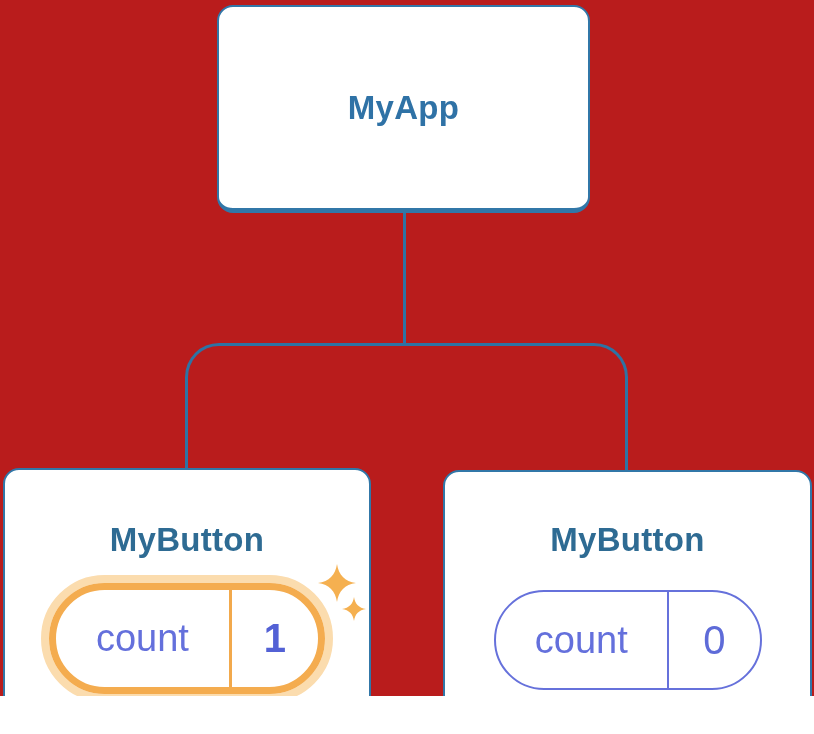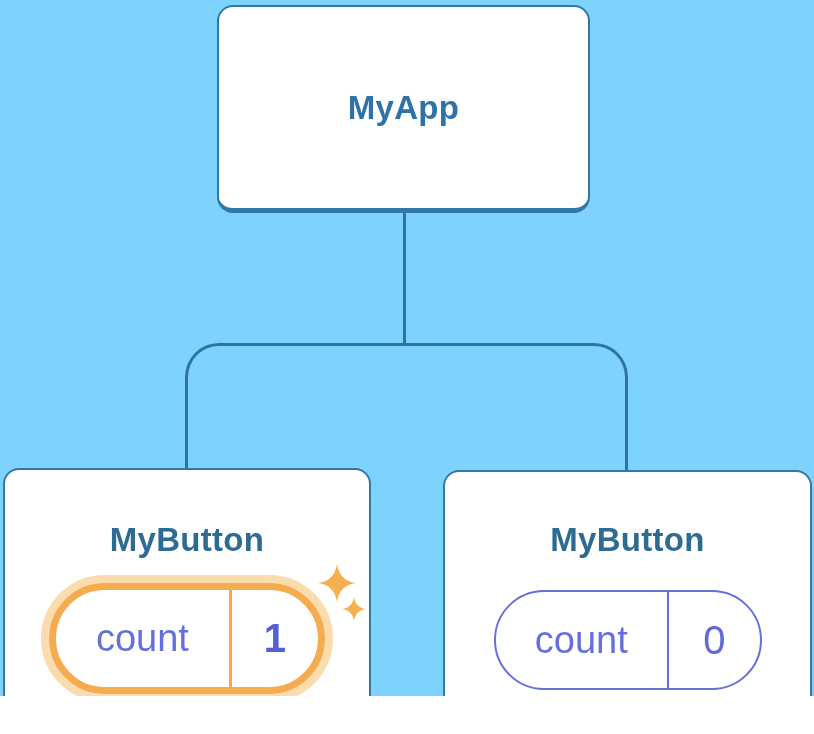--- a/index.html
+++ b/index.html
@@ -1,20 +1,20 @@
 <!DOCTYPE html>
 <html><head>
 <meta charset="utf-8">
 <style>
   html, body { margin: 0; padding: 0; }
   .canvas {
     position: relative;
     width: 814px;
     height: 696px;
-    background: #7dd3fc;
+    background: #b91c1c;
     overflow: hidden;
     font-family: "Liberation Sans", sans-serif;
   }
   
   .node {
     position: absolute;
     background: #ffffff;
     border: 2px solid #3177A8;
     border-bottom-width: 5px;
     border-radius: 16px;

